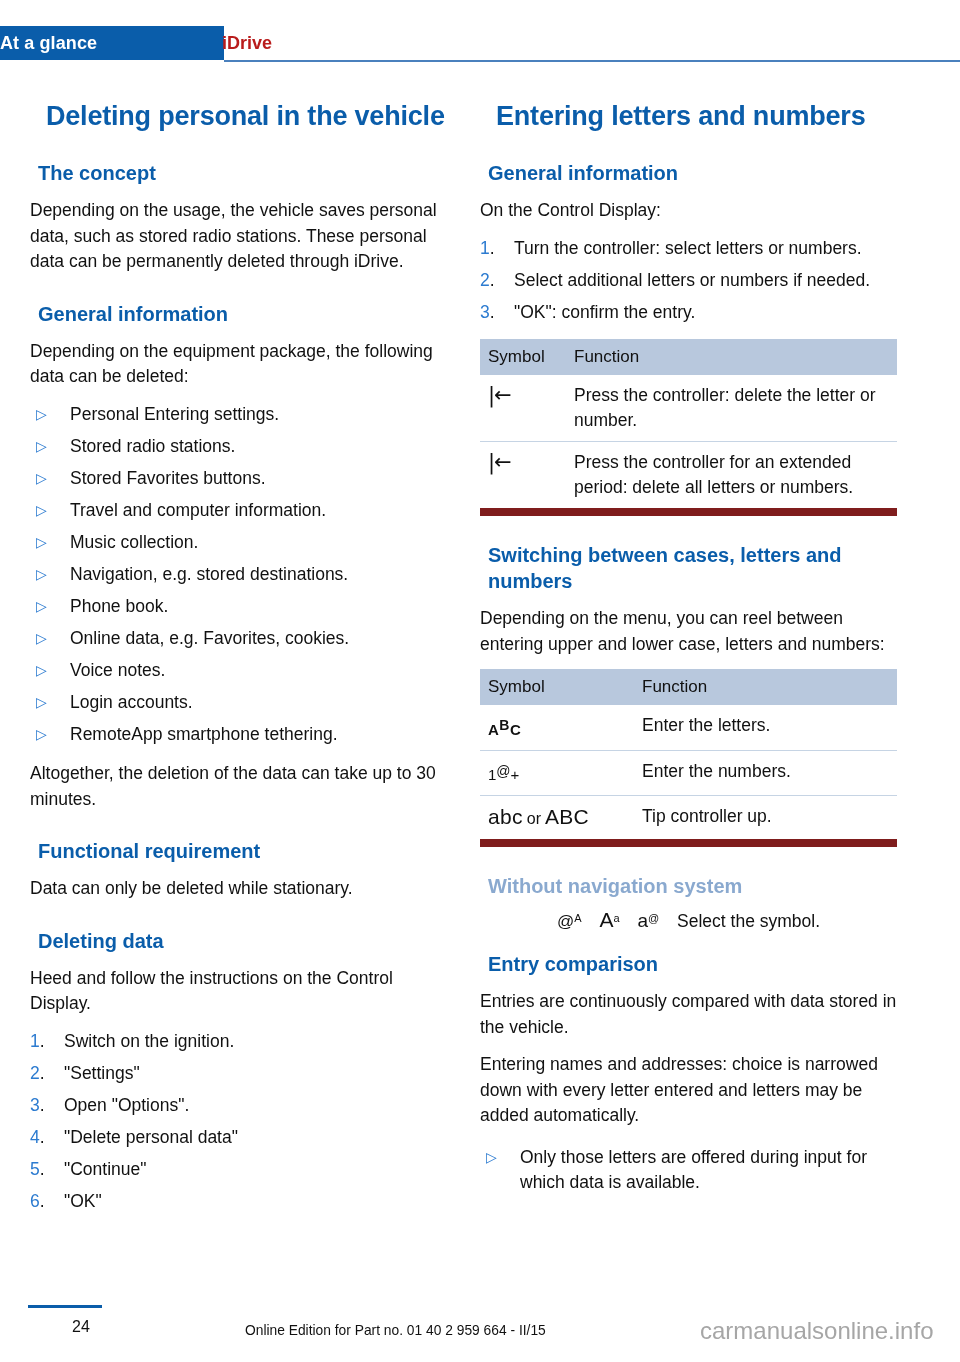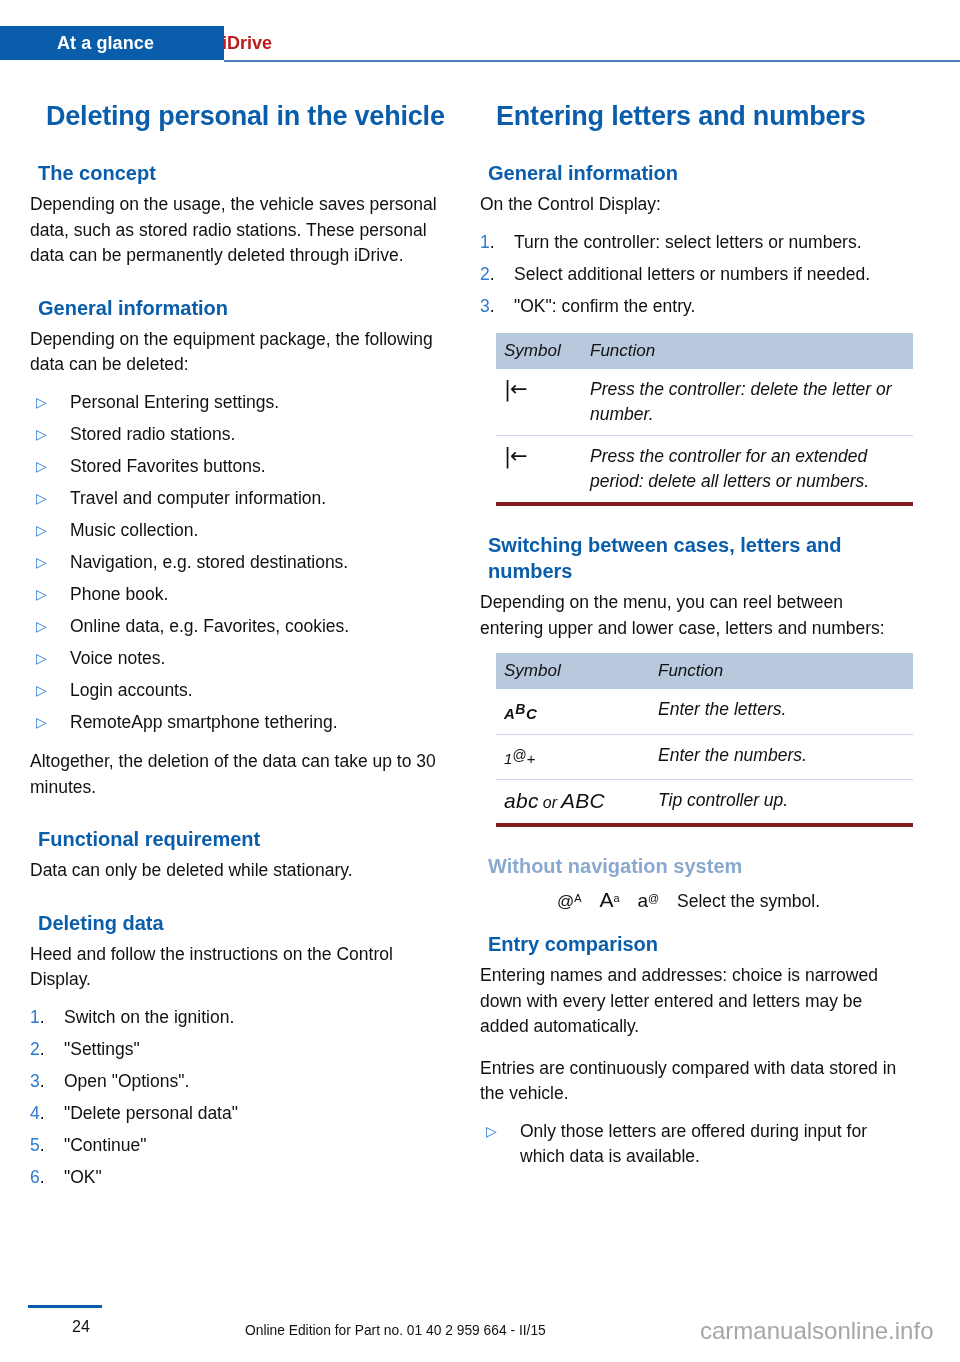--- a/index.html
+++ b/index.html
@@ -28,21 +28,21 @@
     position: absolute;
     left: 0;
     top: 0;
     width: 224px;
     height: 34px;
     background: #0a5daa;
     color: #ffffff;
     font-weight: bold;
     font-size: 18px;
     line-height: 34px;
-    text-align: center;
+    text-align: left;
     padding-right: 13px;
     box-sizing: border-box;
     letter-spacing: .1px;
   }
   .header-tab-inactive {
     position: absolute;
     left: 222px;
     top: 0;
     height: 34px;
     line-height: 34px;
@@ -85,21 +85,21 @@
     line-height: 26px;
     margin: 0 0 6px 8px;
   }
   h2.section.muted { color: #8aa9cf; }
   h2.section.spaced { margin-top: 26px; }
 
   
   p.body {
     font-size: 17.5px;
     line-height: 25.5px;
-    margin: 0 0 16px 0;
+    margin: 12px 0 16px 0;
     color: #111111;
   }
   p.body.tight { margin-bottom: 12px; }
 
   
   ul.tri {
     list-style: none;
     margin: 0 0 14px 0;
     padding: 0;
   }
@@ -142,23 +142,22 @@
     line-height: 25.5px;
     color: #2c7bd0;
     font-size: 17.5px;
   }
   ol.steps li .step-num .dot { color: #111111; }
 
   
   table.symtable {
     width: 417px;
     border-collapse: collapse;
-    margin: 8px 0 0 16px;
-    border-bottom: 4px solid #7f1d1d;
-    font-style: italic;
+    margin: 8px 0 0 0;
+    border-bottom: 8px solid #7f1d1d;
   }
   table.symtable thead th {
     background: #b8c8dd;
     text-align: left;
     font-weight: normal;
     font-size: 17px;
     line-height: 22px;
     padding: 7px 6px 7px 8px;
     color: #111111;
     vertical-align: top;
@@ -445,22 +444,22 @@
 
   <h2 class="section muted spaced">Without navigation system</h2>
   <div class="symbol-row">
     <span class="inline-glyph g1"><span>@</span><sup>A</sup></span>
     <span class="inline-glyph g2"><span>A</span><sup>a</sup></span>
     <span class="inline-glyph g3"><span>a</span><sup>@</sup></span>
     <span>Select the symbol.</span>
   </div>
 
   <h2 class="section">Entry comparison</h2>
+  <p class="body tight">Entries are continuously compared with data stored in the vehicle.</p>
   <p class="body">Entering names and addresses: choice is narrowed down with every letter entered and letters may be added automatically.</p>
-  <p class="body tight">Entries are continuously compared with data stored in the vehicle.</p>
 
   <ul class="tri">
     <li>
       <span class="tri-marker">▷</span>
       <span>Only those letters are offered during input for which data is available.</span>
     </li>
   </ul>
 </div>
 
 <div class="footer-rule"></div>

